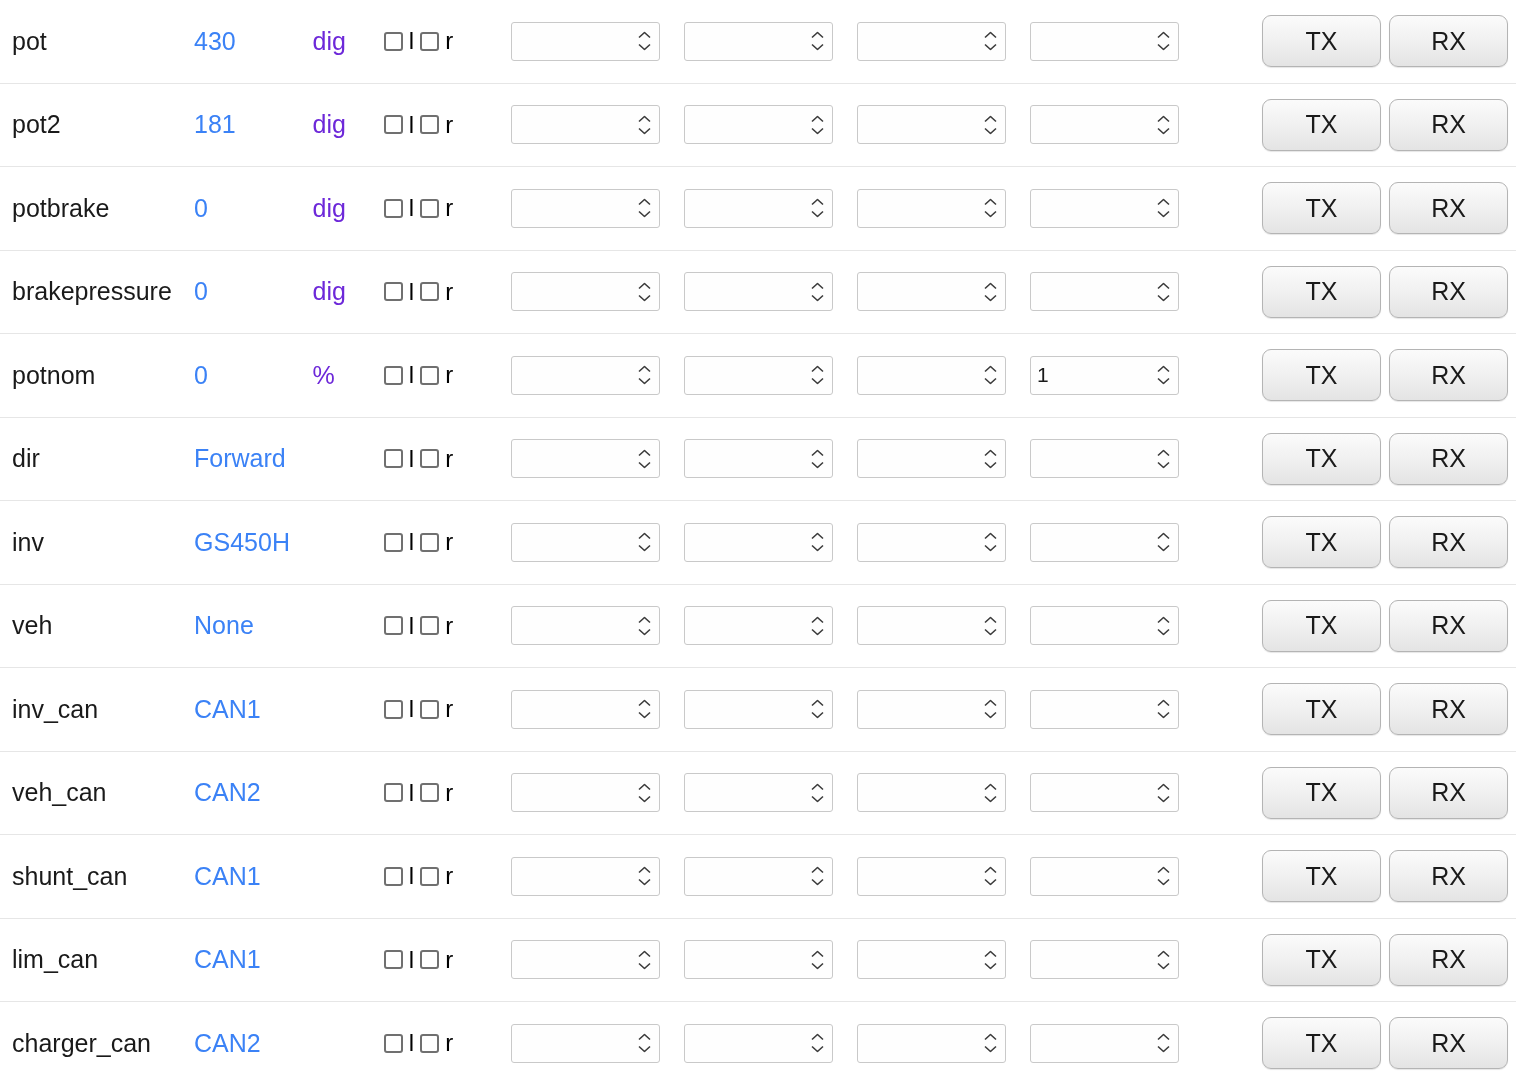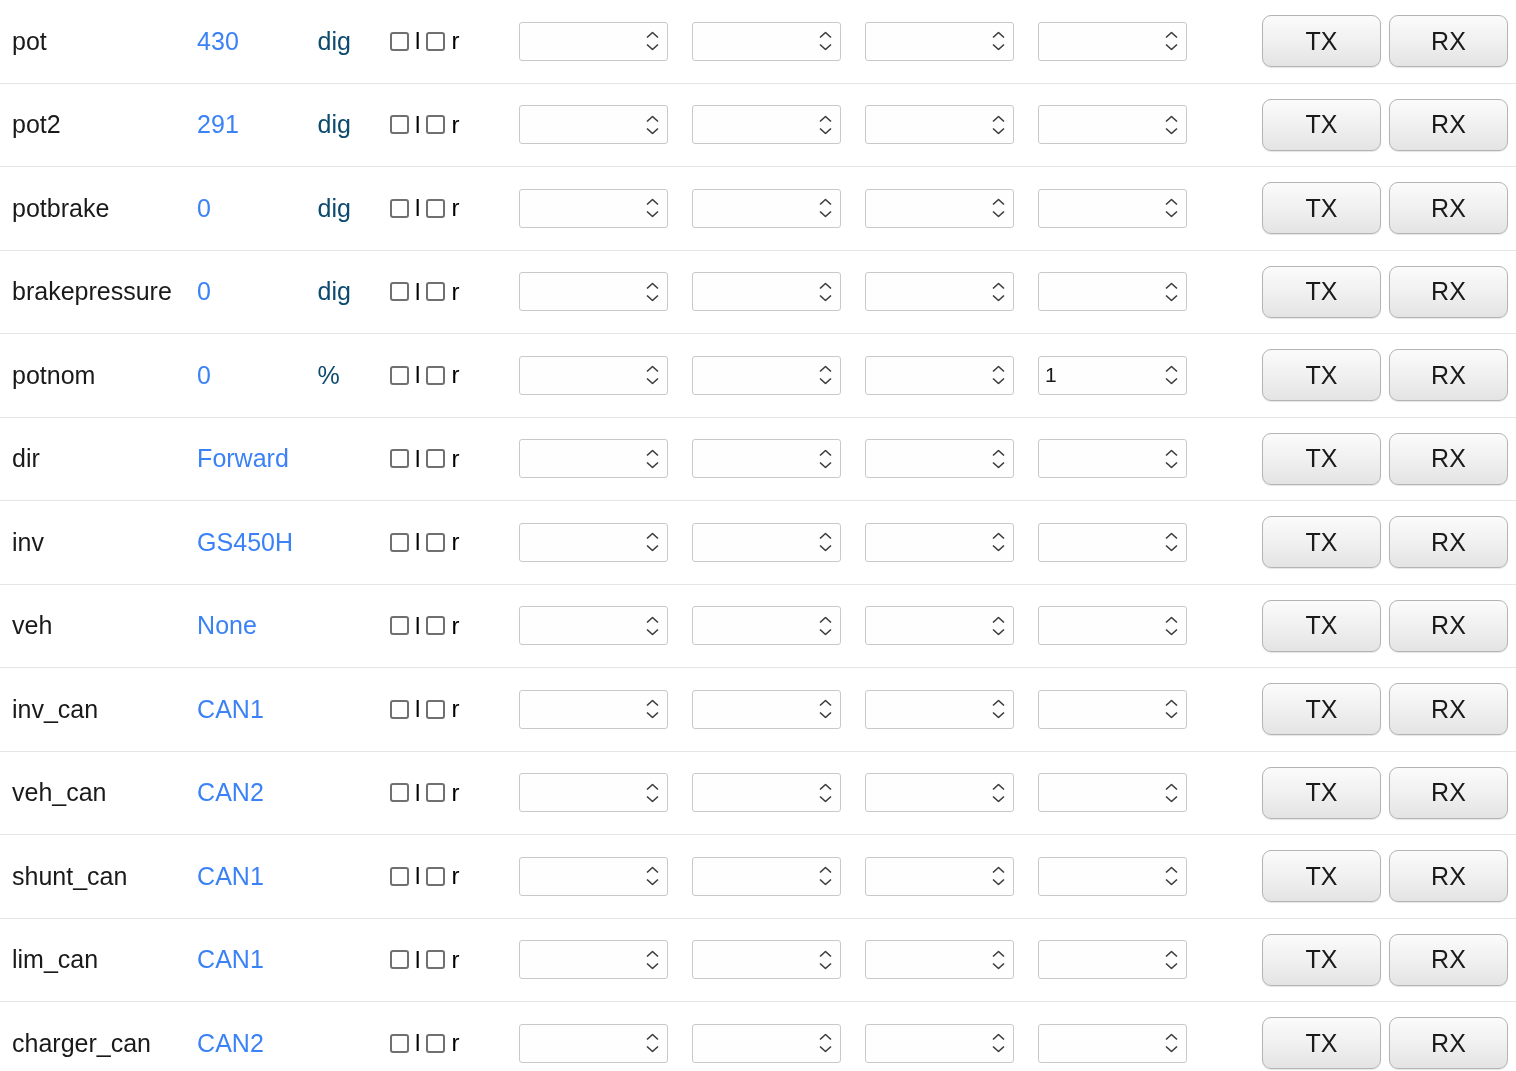--- a/index.html
+++ b/index.html
@@ -35,21 +35,21 @@
   }
   .cell-value {
     width: 138px;
     font-size: 25px;
     color: #3b82f6;
     white-space: nowrap;
   }
   .cell-unit {
     width: 83px;
     font-size: 25px;
-    color: #0c4a6e;
+    color: #6d28d9;
     white-space: nowrap;
   }
   .cell-checks {
     width: 119px;
     display: flex;
     align-items: center;
     gap: 6px;
     font-size: 24px;
   }
   .cbox {
@@ -106,21 +106,21 @@
   }
   .spin .arrows svg { display: block; }
   .spin-group {
     display: flex;
     align-items: center;
     margin-left: 25px;
   }
   .btns {
     display: flex;
     align-items: flex-start;
-    margin-left: 4px;
+    margin-left: 12px;
     padding-left: 47px;
   }
   .btn {
     width: 119px;
     height: 52px;
     border: 1px solid #b4b4b4;
     border-radius: 9px;
     background: linear-gradient(to bottom, #fbfbfb 0%, #efefef 55%, #e4e4e4 100%);
     font-family: "Liberation Sans", sans-serif;
     font-size: 25px;
@@ -195,21 +195,21 @@
       </div>
     </div>
     <div class="btns">
       <div class="btn">TX</div>
       <div class="btn">RX</div>
     </div>
   </div>
 
   <div class="param-row">
     <div class="cell-name">pot2</div>
-    <div class="cell-value">291</div>
+    <div class="cell-value">181</div>
     <div class="cell-unit">dig</div>
     <div class="cell-checks">
       <span class="cbox"></span>
       <span class="cb-label">l</span>
       <span class="cbox"></span>
       <span class="cb-label">r</span>
     </div>
     <div class="spin-group">
       <div class="spin">
         <input type="text" style="">

